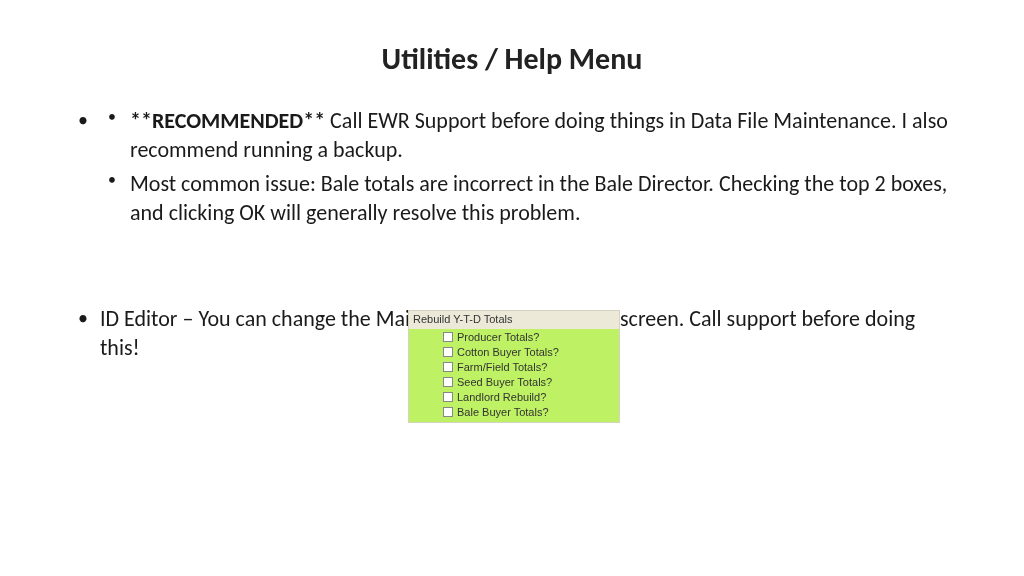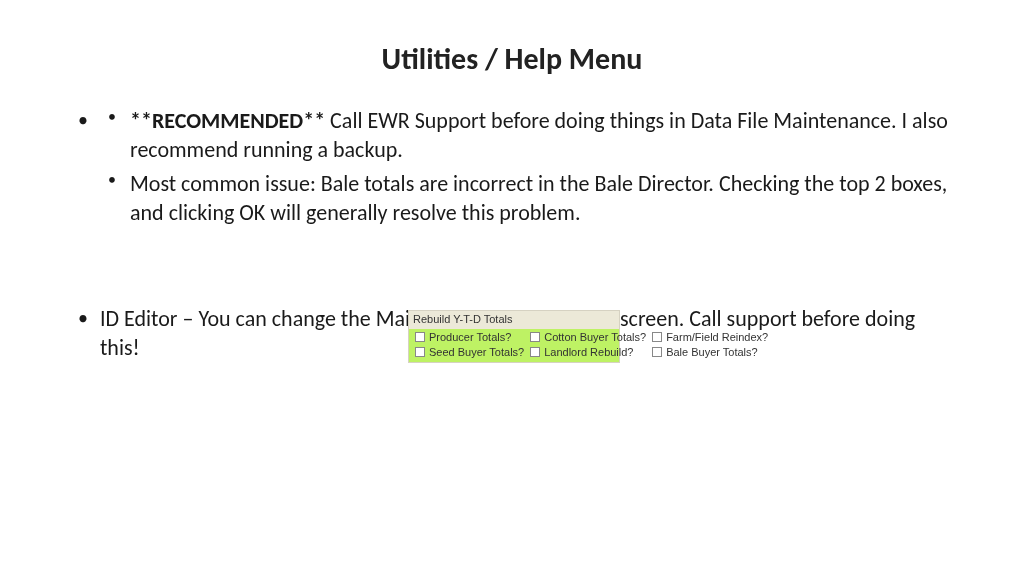--- a/index.html
+++ b/index.html
@@ -76,23 +76,24 @@
       font-size: 11px;
       color: #333;
     }
     .panel-title {
       padding: 2px 4px 3px 4px;
       background: #ece9d8;
       border-bottom: 1px solid transparent;
     }
     .panel-grid {
       display: grid;
-      grid-template-columns: 1fr 1fr 1fr;
+      grid-template-columns: 1fr;
       padding: 2px 4px 4px 6px;
       gap: 3px 6px;
+      margin-left: 28px;
     }
     .pcheck {
       display: flex;
       align-items: center;
       gap: 4px;
       white-space: nowrap;
     }
     .cbox {
       width: 10px;
       height: 10px;
@@ -128,21 +129,21 @@
     <div class="pcheck">
       <span class="cbox"></span>
       <span>Producer Totals?</span>
     </div>
     <div class="pcheck">
       <span class="cbox"></span>
       <span>Cotton Buyer Totals?</span>
     </div>
     <div class="pcheck">
       <span class="cbox"></span>
-      <span>Farm/Field Reindex?</span>
+      <span>Farm/Field Totals?</span>
     </div>
     <div class="pcheck">
       <span class="cbox"></span>
       <span>Seed Buyer Totals?</span>
     </div>
     <div class="pcheck">
       <span class="cbox"></span>
       <span>Landlord Rebuild?</span>
     </div>
     <div class="pcheck">

